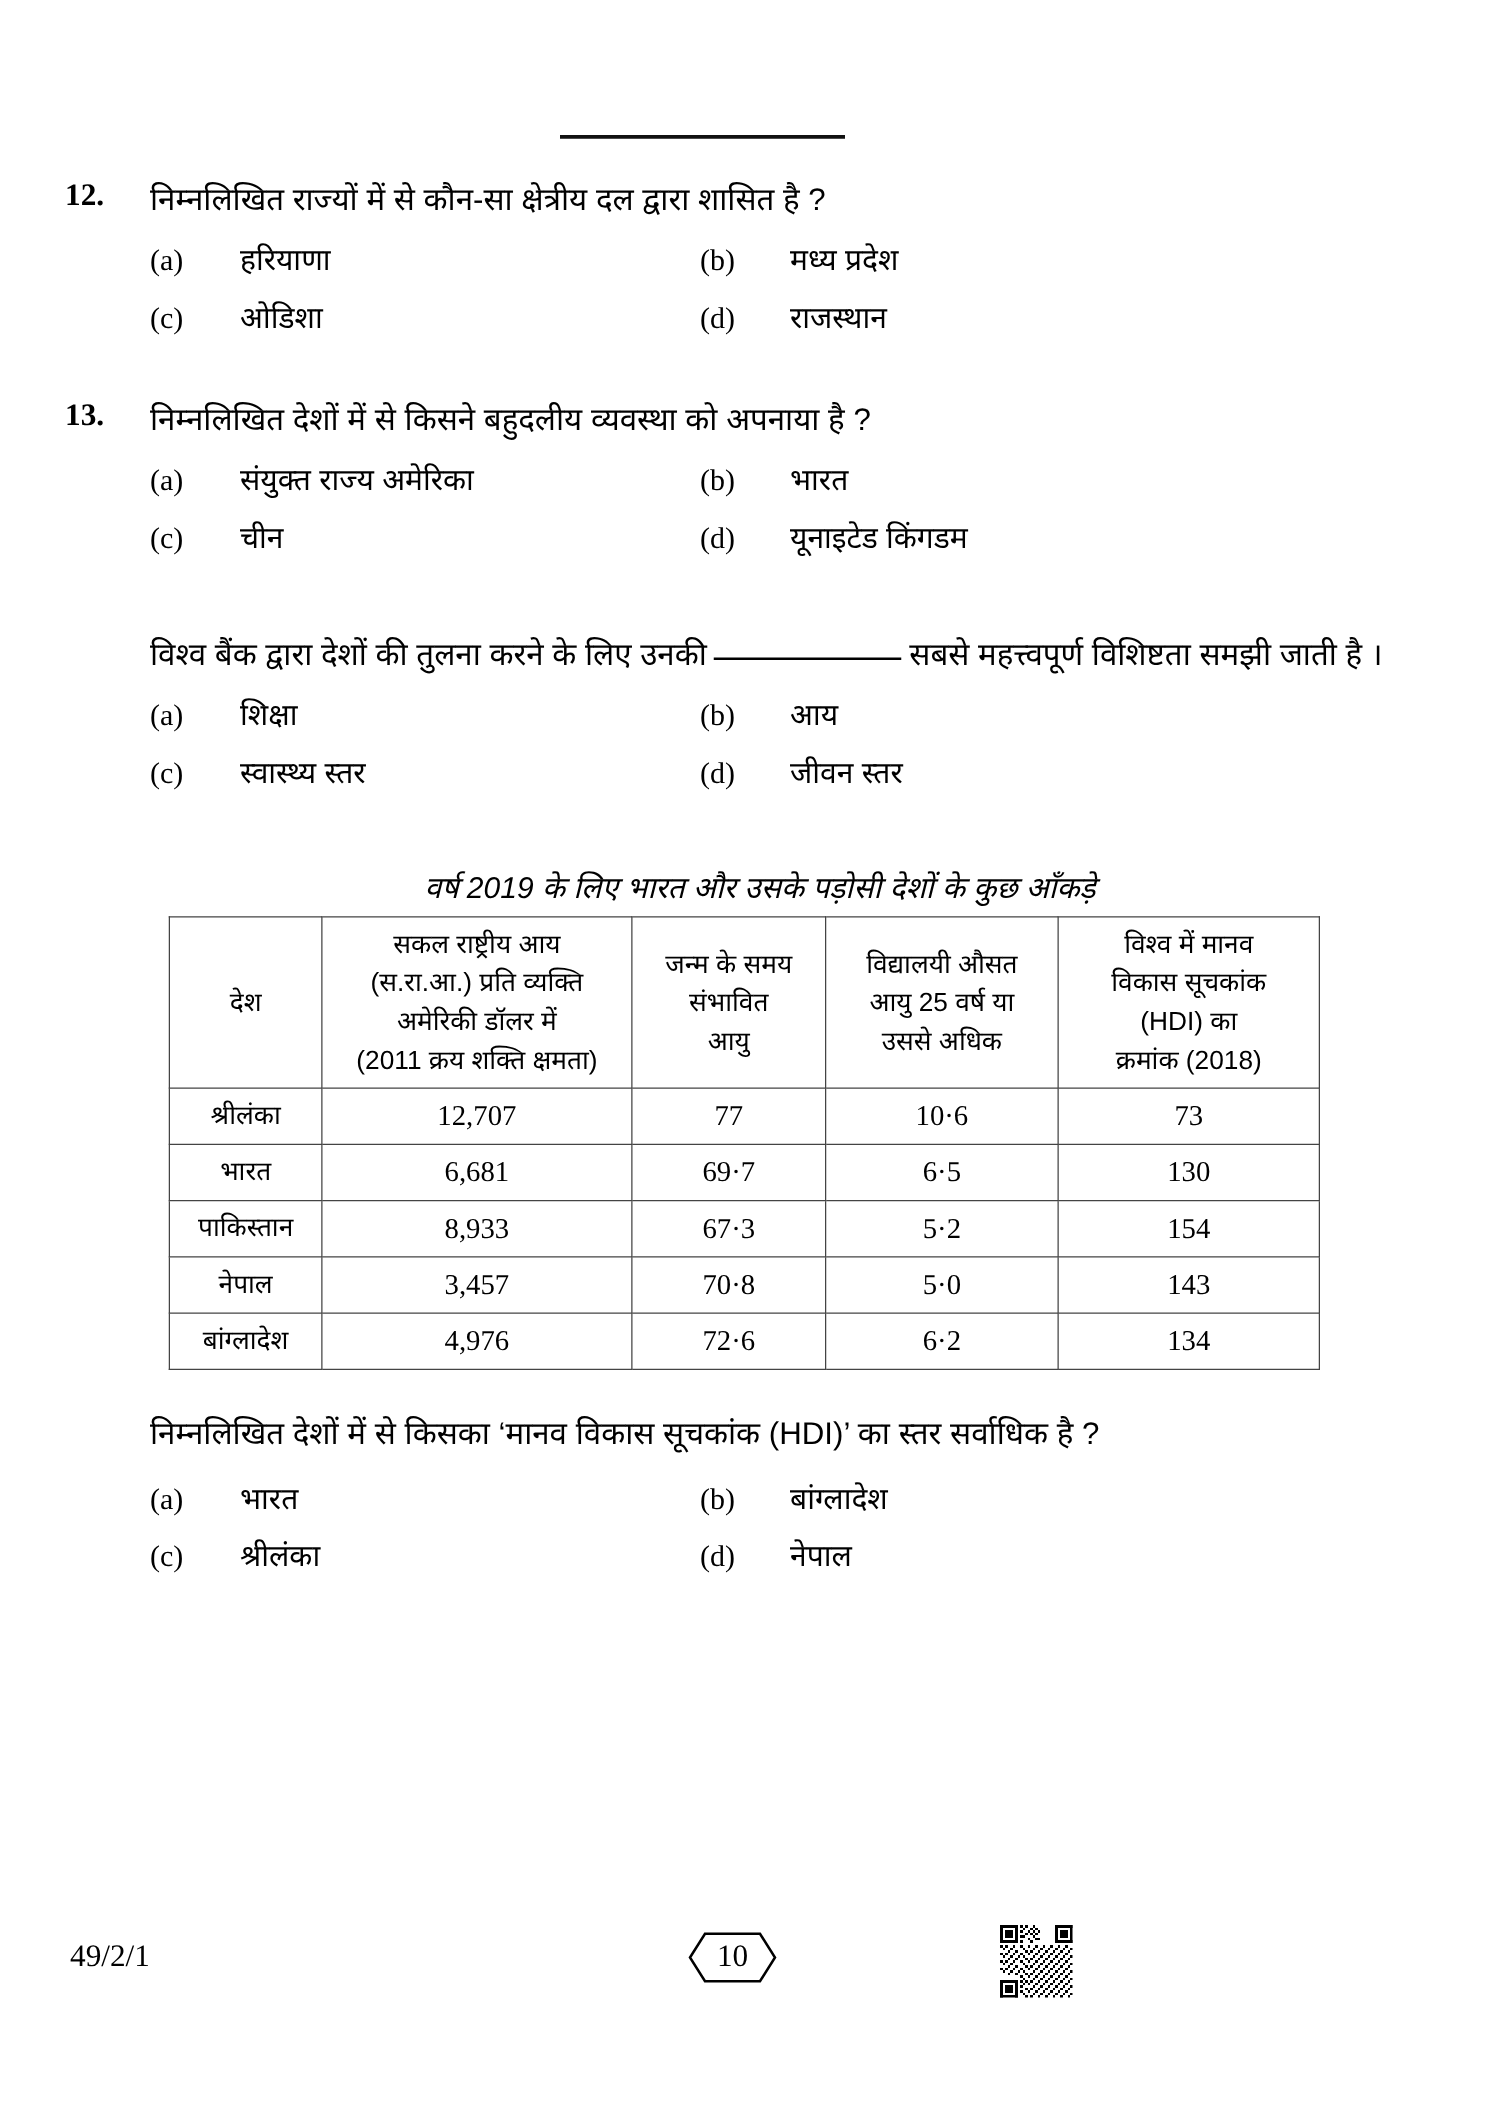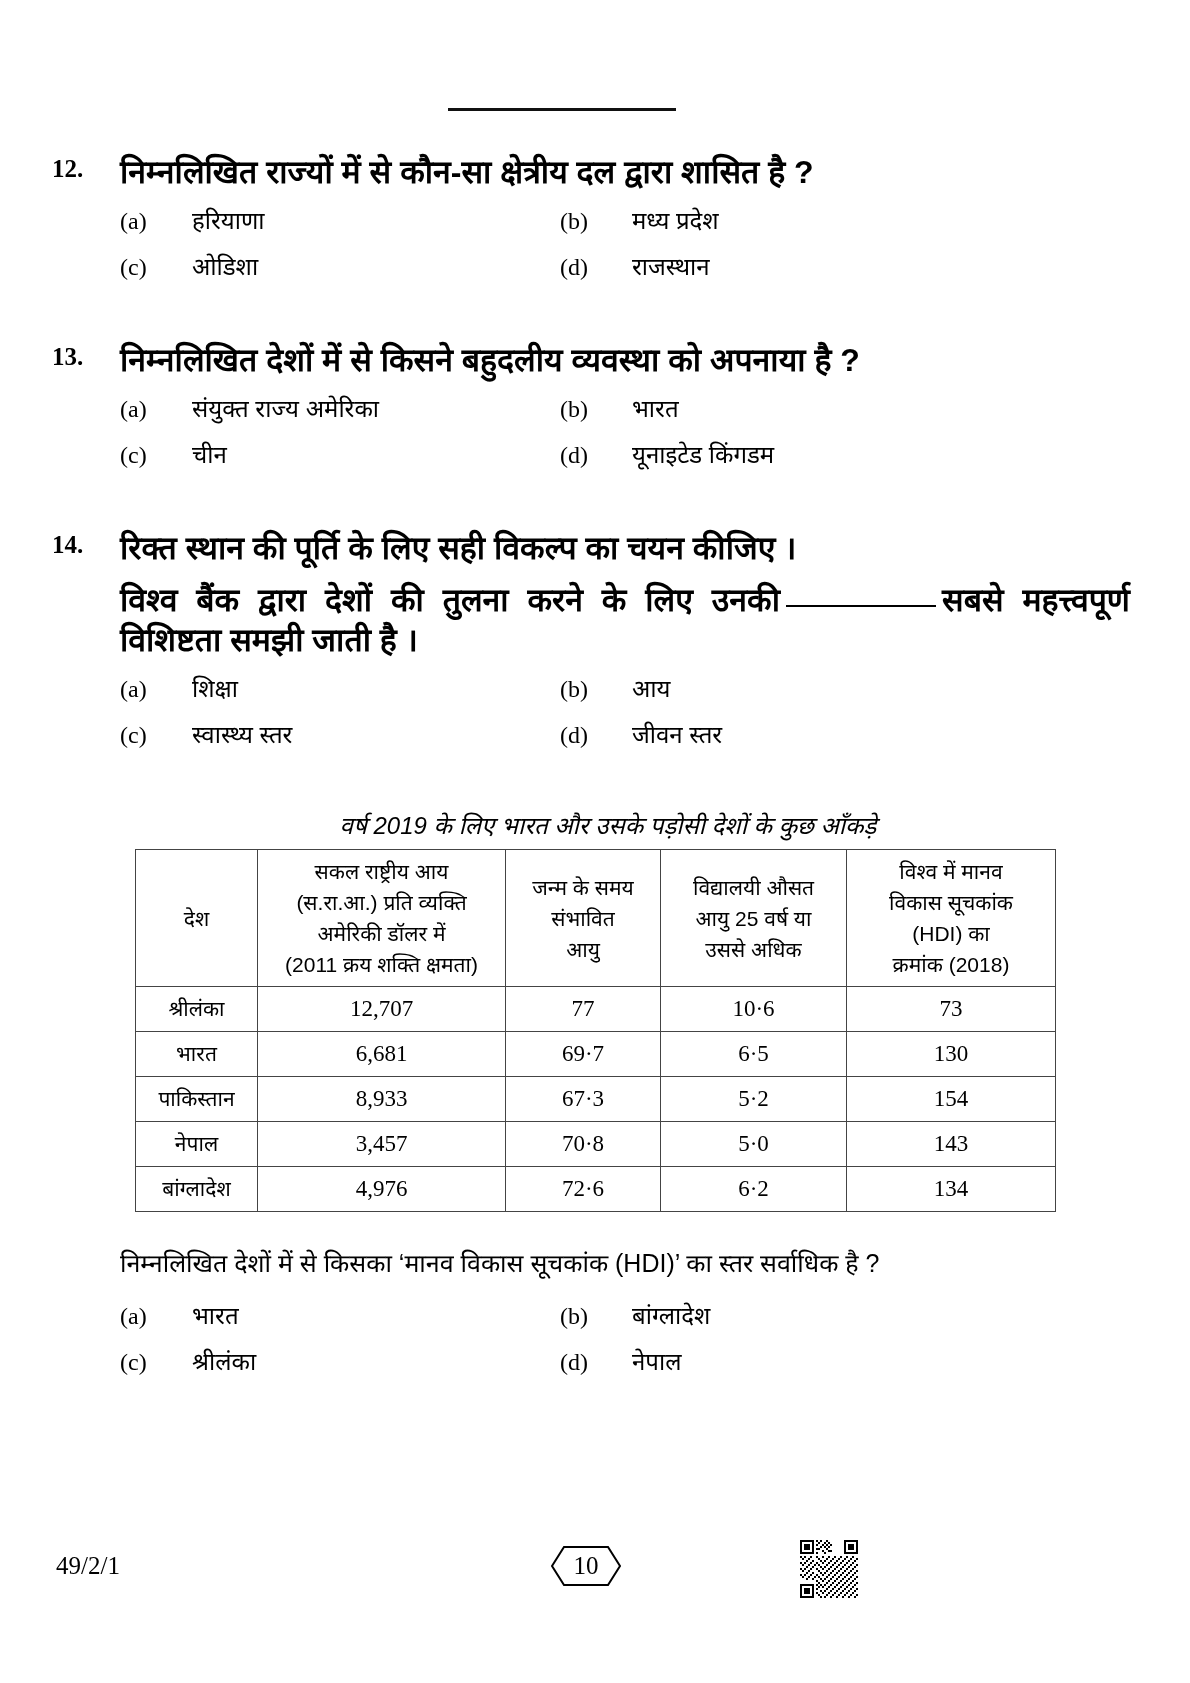--- a/index.html
+++ b/index.html
@@ -33,42 +33,41 @@
 
   .content {
     position: absolute;
     left: 0;
     top: 140px;
     width: 1190px;
   }
 
   .qblock {
     position: relative;
-    margin: 12px 0 0 0;
+    margin: 0 0 0 0;
     padding: 0 60px 0 52px;
   }
 
   .qrow {
     display: flex;
     align-items: flex-start;
   }
   .qnum {
     width: 68px;
     flex: 0 0 68px;
     font-weight: bold;
     font-size: 25px;
     line-height: 34px;
     font-family: "Liberation Serif", serif;
   }
   .qtext {
     flex: 1;
-    font-size: 32px;
+    font-size: 25px;
     line-height: 40px;
     font-family: "Liberation Sans", "DejaVu Sans", sans-serif;
-    font-weight: bold;
   }
   .qtext.justify {
     text-align: justify;
     text-justify: inter-word;
   }
 
   .options {
     margin-top: 10px;
     padding-left: 68px;
   }
@@ -273,24 +272,20 @@
             <span class="optlabel">(d)</span>
             <span class="opttext">यूनाइटेड किंगडम</span>
           </div>
         </div>
       </div>
     </div>
 
     <div class="gap-md"></div>
 
     <div class="qblock">
-      <div class="qrow">
-        <div class="qnum">14.</div>
-        <div class="qtext">रिक्त स्थान की पूर्ति के लिए सही विकल्प का चयन कीजिए ।</div>
-      </div>
       <div class="qrow" style="margin-top:12px;">
         <div class="qnum"></div>
         <div class="qtext justify"><span>विश्व बैंक द्वारा देशों की तुलना करने के लिए उनकी</span><span class="blank-line"></span><span>सबसे महत्त्वपूर्ण विशिष्टता समझी जाती है ।</span></div>
       </div>
       <div class="options">
         <div class="optrow">
           <div class="optcell left">
             <span class="optlabel">(a)</span>
             <span class="opttext">शिक्षा</span>
           </div>

